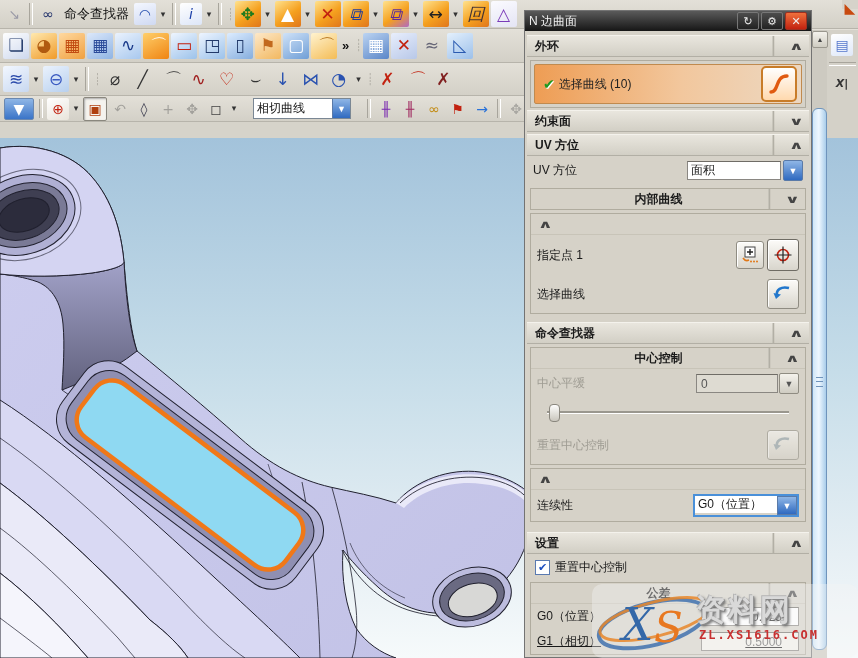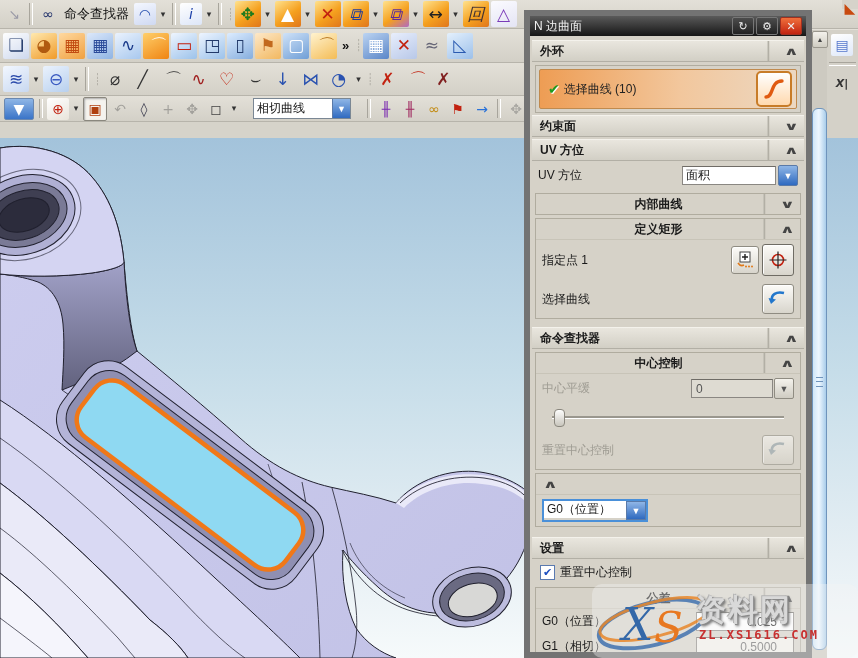--- a/index.html
+++ b/index.html
@@ -34,21 +34,21 @@
   #right-strip .ic{margin:4px;}
   #right-strip .hr{height:2px;border-top:1px solid #a8a59c;border-bottom:1px solid #fff;margin:2px 2px;}
   #corner-chip{position:absolute;left:842px;top:0px;width:16px;height:9px;background:#d6d3ca;z-index:5;
       color:#c84a10;font-size:8px;line-height:9px;text-align:center;}
 
   
   #viewport{position:absolute;left:0;top:138px;width:858px;height:520px;z-index:1;}
 
   
   #dialog{position:absolute;left:524px;top:10px;width:288px;height:648px;z-index:10;
-      border:6px solid #737373;box-sizing:border-box;background:#d6d2c8;
+      border:1px solid #737373;box-sizing:border-box;background:#d6d2c8;
       font-size:12px;color:#1a1a1a;}
   #dlg-title{height:20px;background:linear-gradient(#5a5a5a,#161616);display:flex;align-items:center;
       color:#f2f2f2;font-size:12px;padding:0 4px;}
   #dlg-title .t{flex:1;}
   .tbtn{width:20px;height:16px;margin-left:2px;border:1px solid #777;border-radius:2px;
       display:flex;align-items:center;justify-content:center;font-size:11px;color:#eee;
       background:linear-gradient(#4c4c4c,#222);}
   .tbtn.close{background:linear-gradient(#f0703c,#c22310);border-color:#a03020;font-weight:bold;}
   #dlg-body{position:absolute;top:20px;left:0;right:0;bottom:0;background:#d6d2c8;padding:2px 2px;box-sizing:border-box;overflow:hidden;}
 
@@ -359,21 +359,20 @@
 
       <div class="grp">
         <div class="ghead" style="border-bottom:none;">
           <span class="lbl">内部曲线</span>
           <span class="chev">∨</span>
         </div>
       </div>
 
       <div class="grp">
         <div class="ghead">
-          <span class="lbl">定义矩形</span>
           <span class="chev">∧</span>
         </div>
         <div class="row">
           <span class="lbl">指定点 1</span>
           <span class="btn3d" style="width:26px;height:26px;">
             <svg width="18" height="18" viewBox="0 0 18 18">
               <rect x="4" y="1" width="10" height="10" fill="#fff" stroke="#444"></rect>
               <path d="M9,3 L9,9 M6,6 L12,6" stroke="#222" stroke-width="1.4"></path>
               <path d="M2,12 C4,15 6,15 8,14" fill="none" stroke="#e07818" stroke-width="1.6"></path>
               <circle cx="10" cy="15.5" r="1" fill="#e07818"></circle>
@@ -431,20 +430,21 @@
               <path d="M0.5,8 L8,9.5 L3,14 Z" fill="#8fa0aa" stroke="none"></path>
             </svg>
           </span>
         </div>
       </div>
       <div class="grp">
         <div class="ghead">
           <span class="chev">∧</span>
         </div>
         <div class="row">
+          <span class="lbl">连续性</span>
           <span style="display:flex;border:2px solid #4a90d9;">
             <span class="field" style="width:76px;padding:0 3px;border:none;">
                 <span>G0（位置）</span>
               </span>
             <span class="dd-btn" style="margin-left:0;height:17px;border-radius:0;">
                 <span>▼</span>
               </span>
           </span>
         </div>
       </div>
@@ -463,21 +463,21 @@
         <div class="ghead">
           <span class="lbl">公差</span>
           <span class="chev">∧</span>
         </div>
         <div class="row" style="padding:3px 6px;">
           <span class="lbl">G0（位置）</span>
           <span class="field num">
               <span>0.025</span>
             </span>
         </div>
-        <div class="row" style="padding:3px 6px;">
+        <div class="row" style="padding:3px 6px;text-decoration:underline;">
           <span class="lbl">G1（相切）</span>
           <span class="field num" style="background:#f2f0ea;color:#666;">
               <span>0.5000</span>
             </span>
         </div>
       </div>
 
     </div>
   </div>
 

